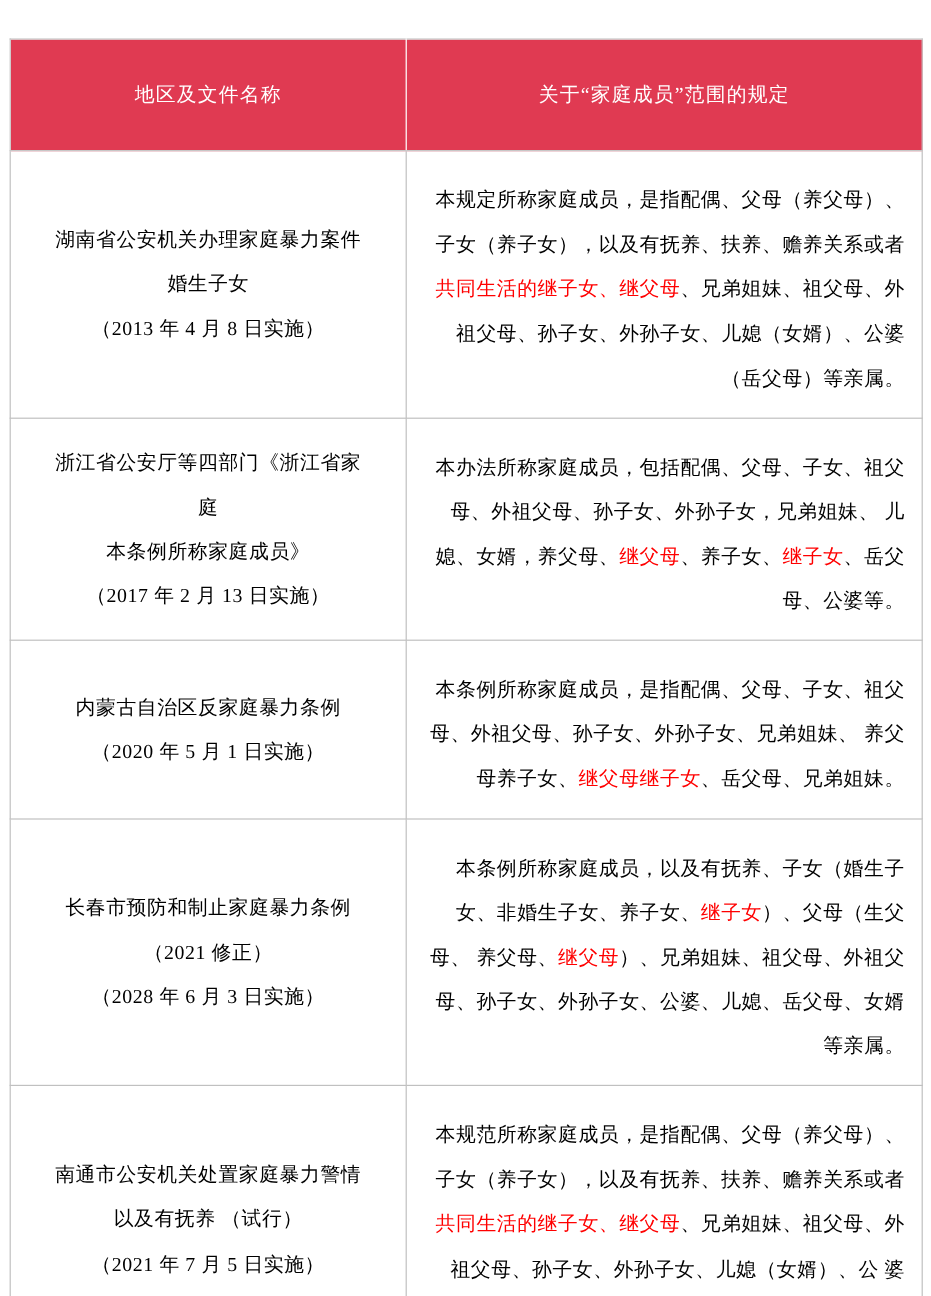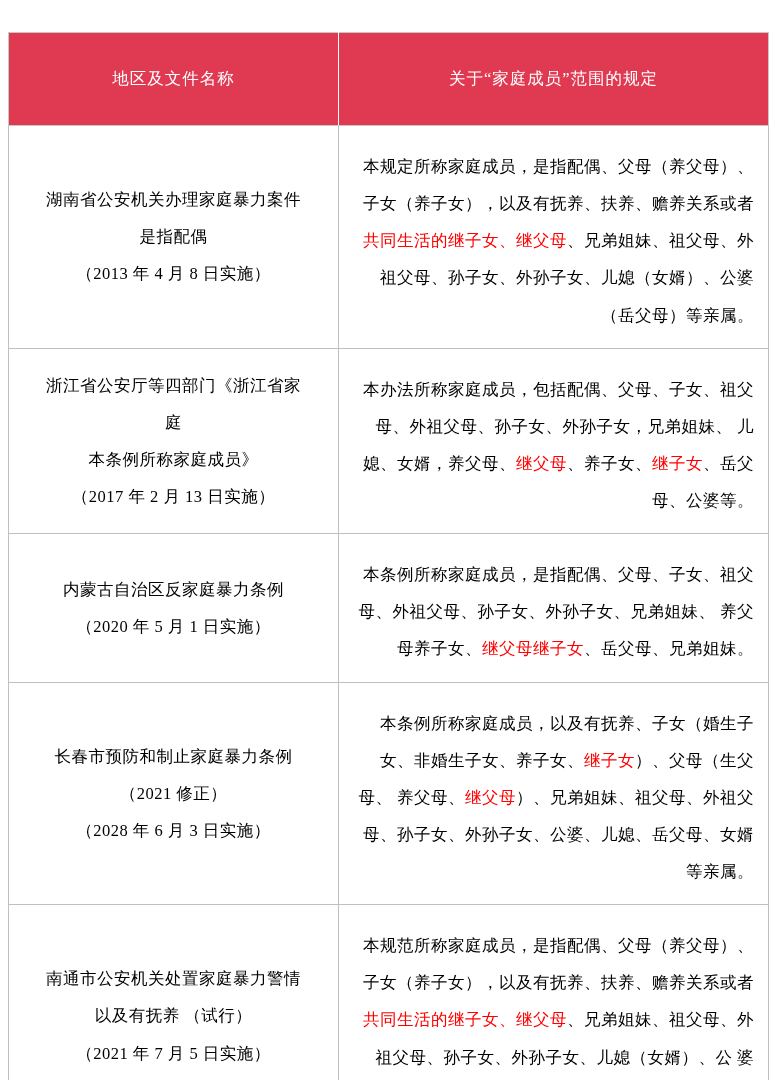--- a/index.html
+++ b/index.html
@@ -70,21 +70,21 @@
     <thead>
       <tr>
         <th class="head-left">地区及文件名称</th>
         <th>关于“家庭成员”范围的规定</th>
       </tr>
     </thead>
     <tbody>
         <tr>
           <td class="name-cell">
             <span class="name-line">湖南省公安机关办理家庭暴力案件</span>
-            <span class="name-line">是指配偶</span>
+            <span class="name-line">婚生子女</span>
             <span class="name-line">（2013 年 4 月 8 日实施）</span>
           </td>
           <td class="def-cell"><span>本规定所称家庭成员，是指配偶、父母（养父母）、子女（养子女），以及有抚养、扶养、赡养关系或者</span><span class="hl">共同生活的继子女、继父母</span><span>、兄弟姐妹、祖父母、外祖父母、孙子女、外孙子女、儿媳（女婿）、公婆（岳父母）等亲属。</span></td>
         </tr>
         <tr>
           <td class="name-cell">
             <span class="name-line">浙江省公安厅等四部门《浙江省家庭</span>
             <span class="name-line">本条例所称家庭成员》</span>
             <span class="name-line">（2017 年 2 月 13 日实施）</span>
           </td>

